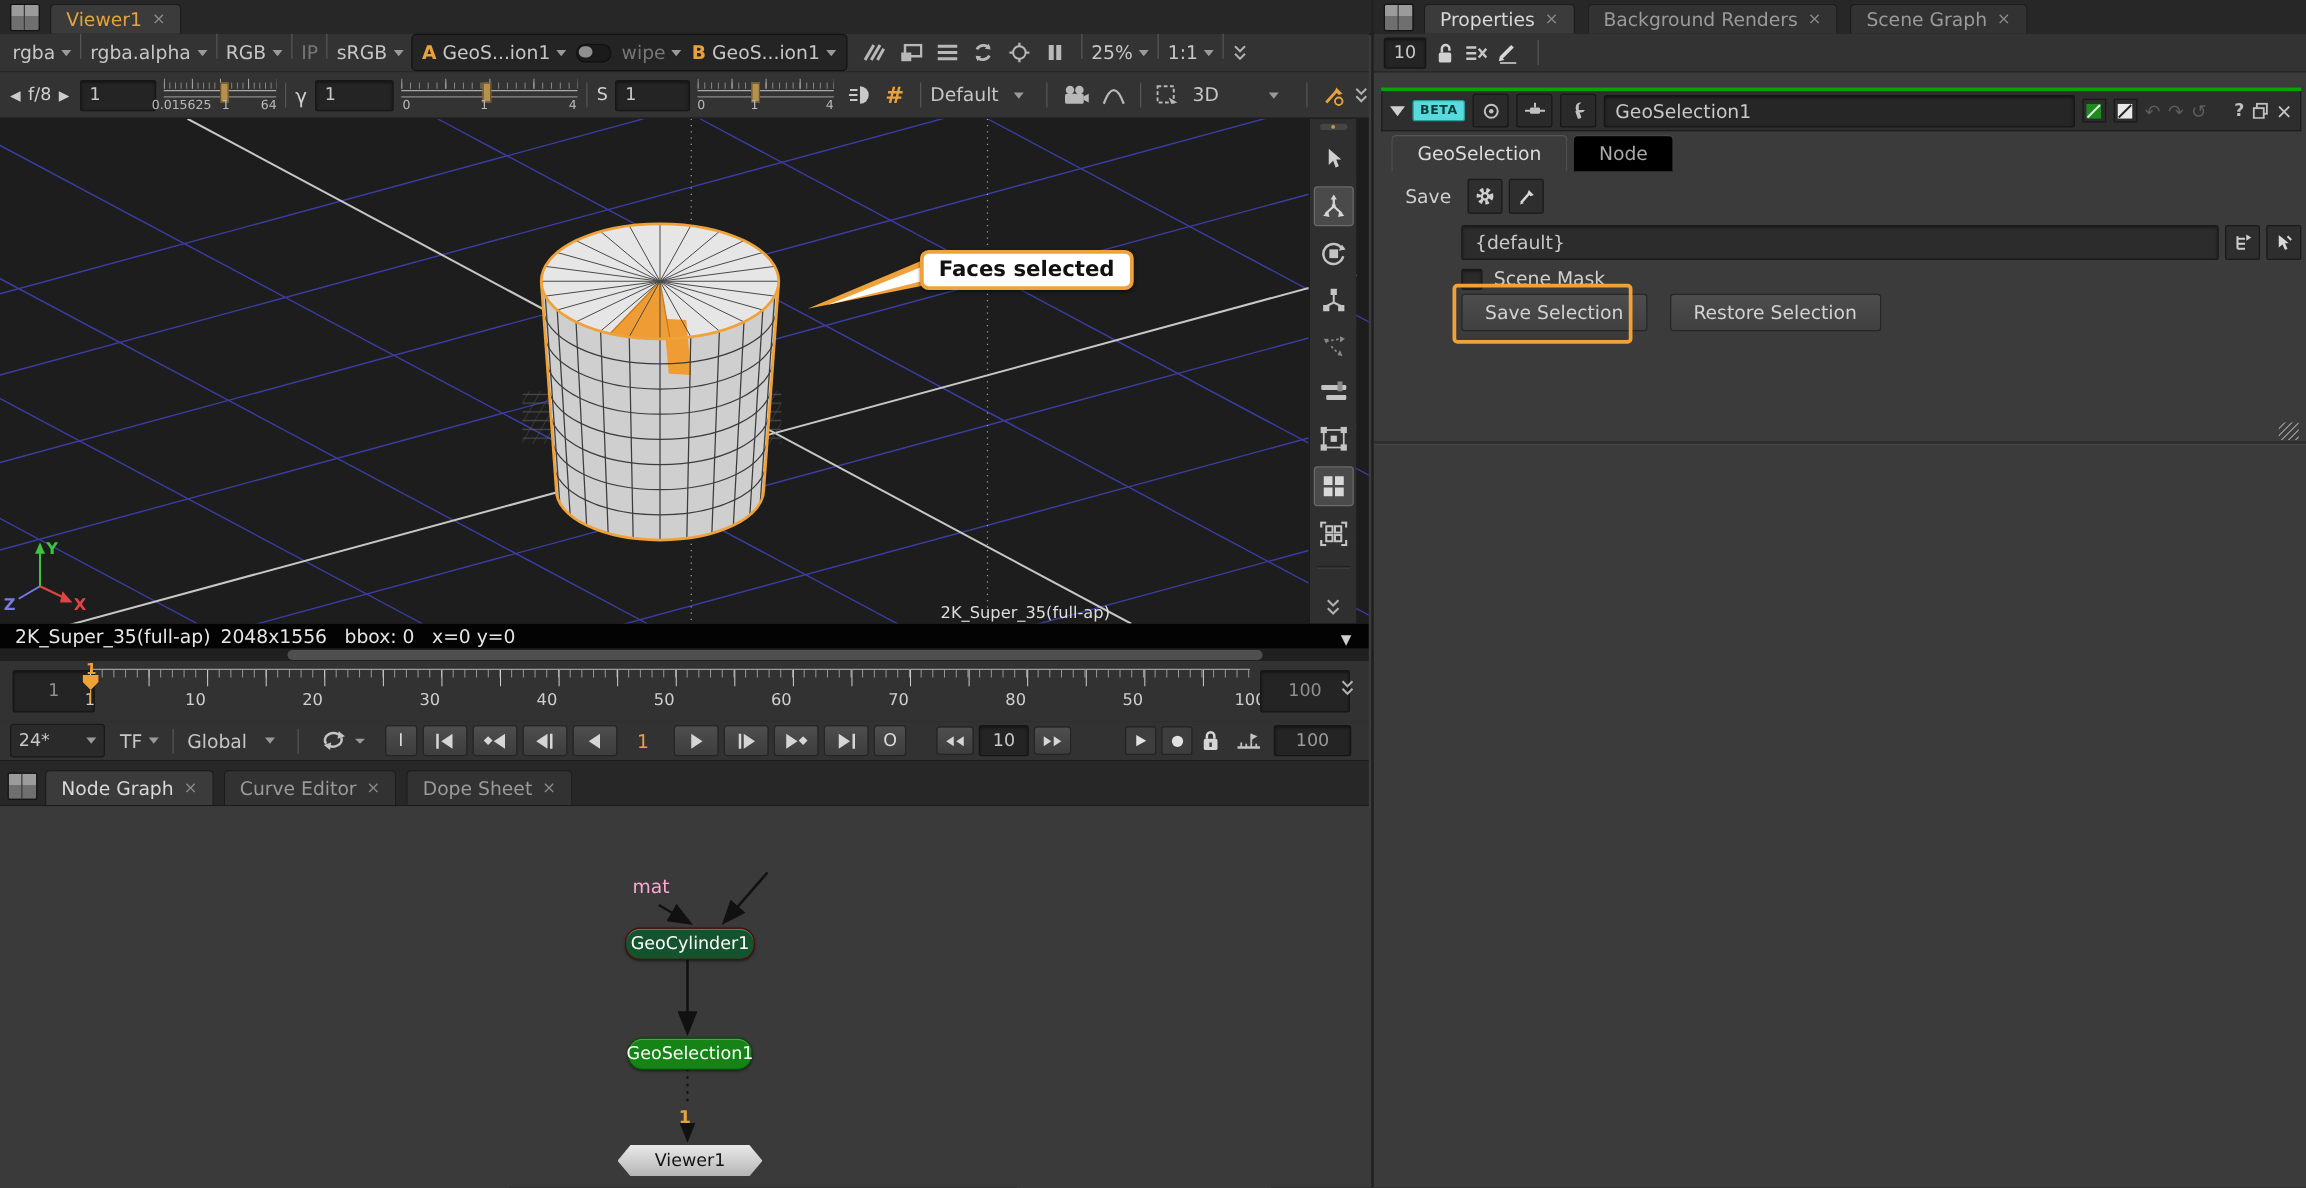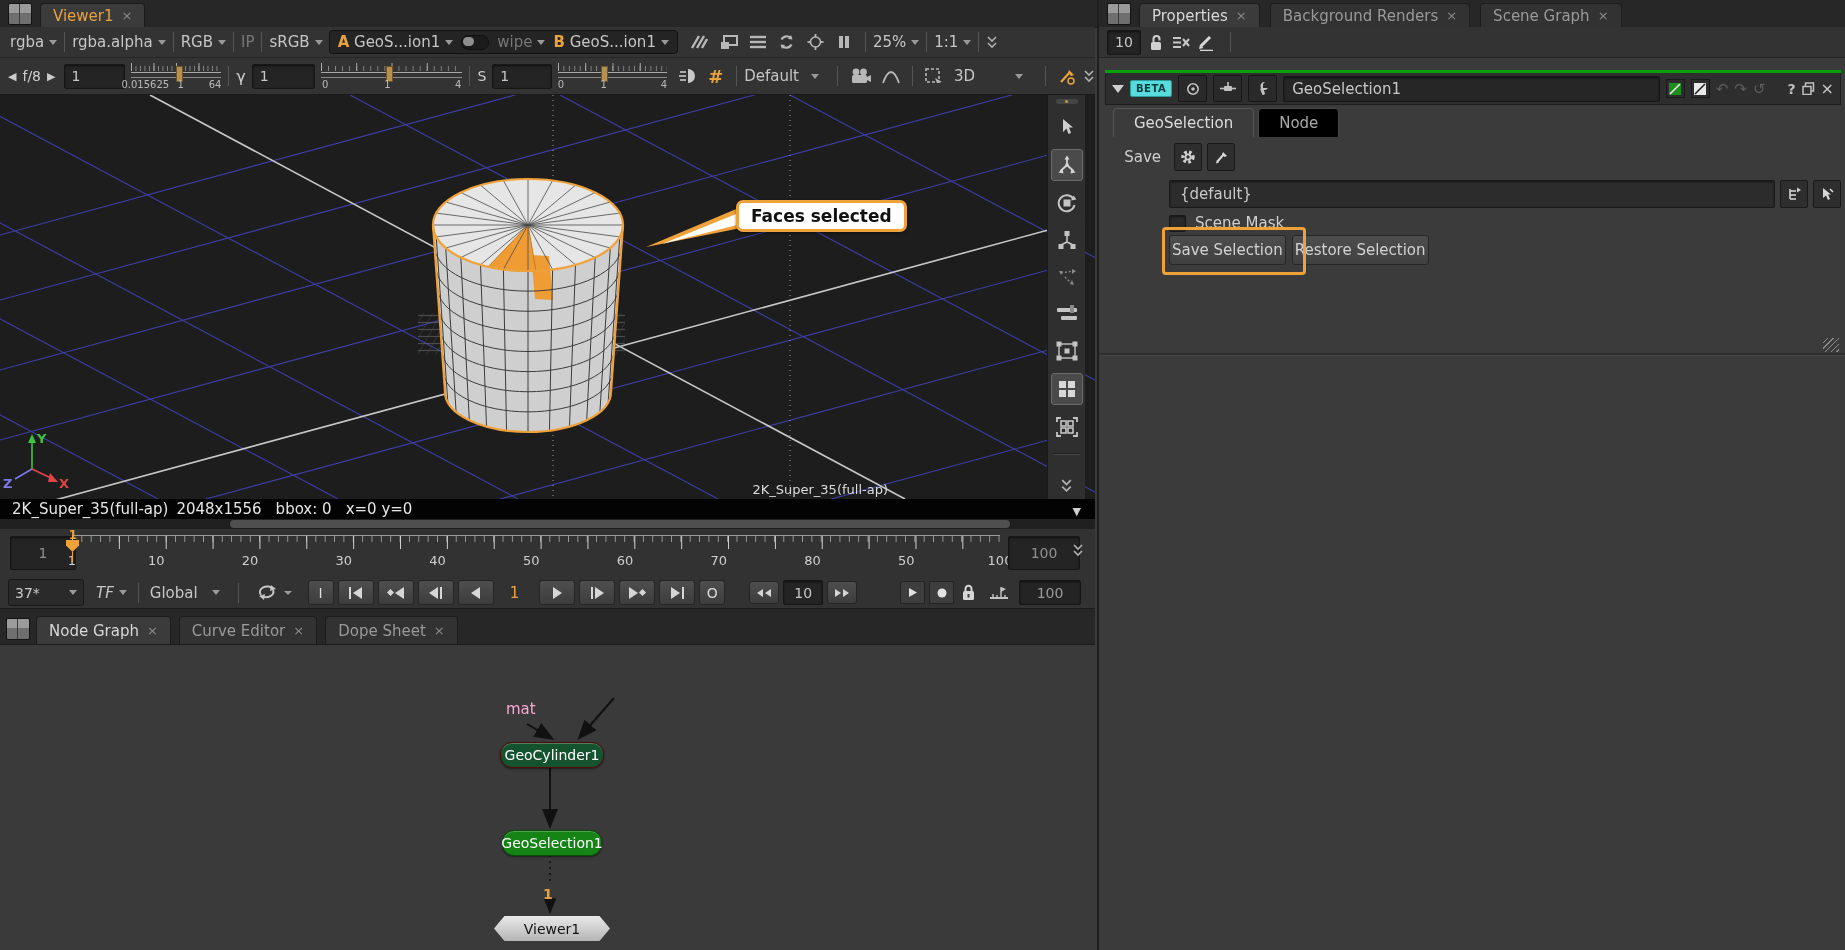--- a/index.html
+++ b/index.html
@@ -23,21 +23,21 @@
   .icon-btn{display:flex;align-items:center;justify-content:center;color:#b8b8b8;}
   .chev{color:#b0b0b0;display:flex;align-items:center;}
   .num-box{background:#242424;border:1px solid #161616;border-radius:2px;color:#c8c8c8;
            display:flex;align-items:center;padding:0 7px;height:23px;box-shadow:inset 0 1px 2px #111;}
   
   #left{left:0;top:0;width:1095px;height:950px;}
   #left-tabbar{left:0;top:0;width:1095px;height:27px;padding-left:8px;gap:8px;display:flex;align-items:center;}
   #left-tabbar .tab{margin-top:3px;}
   .tab.viewer-tab{color:#e8a23c;}
   #vtb1{left:0;top:27px;width:1095px;height:31px;background:#333333;border-bottom:1px solid #262626;
-        display:flex;align-items:center;padding-left:10px;box-sizing:border-box;}
+        display:flex;padding-left:10px;box-sizing:border-box;}
   #vtb2{left:0;top:58px;width:1095px;height:37px;background:#333333;border-bottom:1px solid #1a1a1a;
         display:flex;align-items:center;padding-left:8px;box-sizing:border-box;}
   .dd{display:flex;align-items:center;color:#c6c6c6;font-size:15px;}
   .dim{color:#777;}
   #ab-group{display:flex;align-items:center;background:#242424;border:1px solid #121212;border-radius:4px;
             padding:2px 8px;margin:0 6px;gap:8px;}
   .ab-letter{color:#e8a23c;font-weight:bold;font-size:15px;}
   .toggle{width:26px;height:13px;border-radius:7px;background:#1b1b1b;border:1px solid #101010;position:relative;}
   .toggle .knob{position:absolute;left:1px;top:1px;width:11px;height:9px;border-radius:5px;background:#8f8f8f;}
   .mini-slider{position:relative;height:30px;}
@@ -146,22 +146,22 @@
              align-items:center;padding:0 10px;color:#c8c8c8;font-size:15px;box-shadow:inset 0 1px 2px #151515;}
   .np-select .caret{margin-left:auto;}
   .sq-btn{width:26px;height:26px;margin-left:5px;background:#2e2e2e;border:1px solid #191919;border-radius:2px;
           display:flex;align-items:center;justify-content:center;color:#cfcfcf;}
   #row-default{top:115px;height:30px;}
   .np-input{flex:1;height:26px;background:#2c2c2c;border:1px solid #191919;border-radius:2px;display:flex;
             align-items:center;padding:0 10px;color:#c8c8c8;font-size:15px;box-shadow:inset 0 1px 2px #151515;}
   #row-inject{top:150px;height:18px;}
   .checkbox{width:15px;height:15px;background:#2a2a2a;border:1px solid #191919;border-radius:2px;box-shadow:inset 0 1px 2px #141414;}
   #row-buttons{top:170px;height:32px;}
-  .np-btn{height:28px;padding:0 2px;background:linear-gradient(180deg,#4d4d4d,#404040);border:1px solid #272727;
-          border-radius:3px;color:#d2d2d2;font-size:15px;display:flex;align-items:center;margin-right:6px;}
+  .np-btn{height:28px;padding:0 18px;background:linear-gradient(180deg,#4d4d4d,#404040);border:1px solid #272727;
+          border-radius:3px;color:#d2d2d2;font-size:15px;display:flex;align-items:center;margin-right:18px;}
   #save-annotation{position:absolute;left:57px;top:-7px;width:138px;height:42px;border:3px solid #f0a23a;
                    border-radius:4px;pointer-events:none;}
   #np-grip{position:absolute;right:2px;top:274px;width:16px;height:14px;
            background:repeating-linear-gradient(135deg,transparent 0 3px,#8a8a8a 3px 4px);}
   #right-divider{left:0;top:353px;width:748px;height:2px;background:#2d2d2d;border-bottom:1px solid #454545;}
   svg{display:block;}
   svg text{font-family:"DejaVu Sans","Liberation Sans",sans-serif;}
   .wire{stroke:#3c3c3c;stroke-width:1;fill:none;}
   .spoke{stroke:#4a4a4a;stroke-width:0.8;fill:none;}
 </style>
@@ -638,24 +638,24 @@
       <span id="tl-end" class="num-box abs">100</span>
       <span id="tl-chev" class="chev abs">
           <svg width="12" height="14">
             <use href="#chevd"></use>
           </svg>
         </span>
     </div>
 
     <div id="playbar" class="abs">
       <span class="pb-dd" style="width:62px;">
-          <span>37*</span>
+          <span>24*</span>
           <span class="caret" style="margin-left:auto;"></span>
         </span>
-      <span class="dd" style="margin-left:8px;font-style:italic;">
+      <span class="dd" style="margin-left:8px;">
           <span>TF</span>
           <span class="caret"></span>
         </span>
       <span class="divider-v"></span>
       <span class="dd">
           <span>Global</span>
           <span class="caret" style="margin-left:14px;"></span>
         </span>
       <span class="divider-v" style="margin:0 14px;"></span>
       <span class="icon-btn" style="margin-right:12px;">

